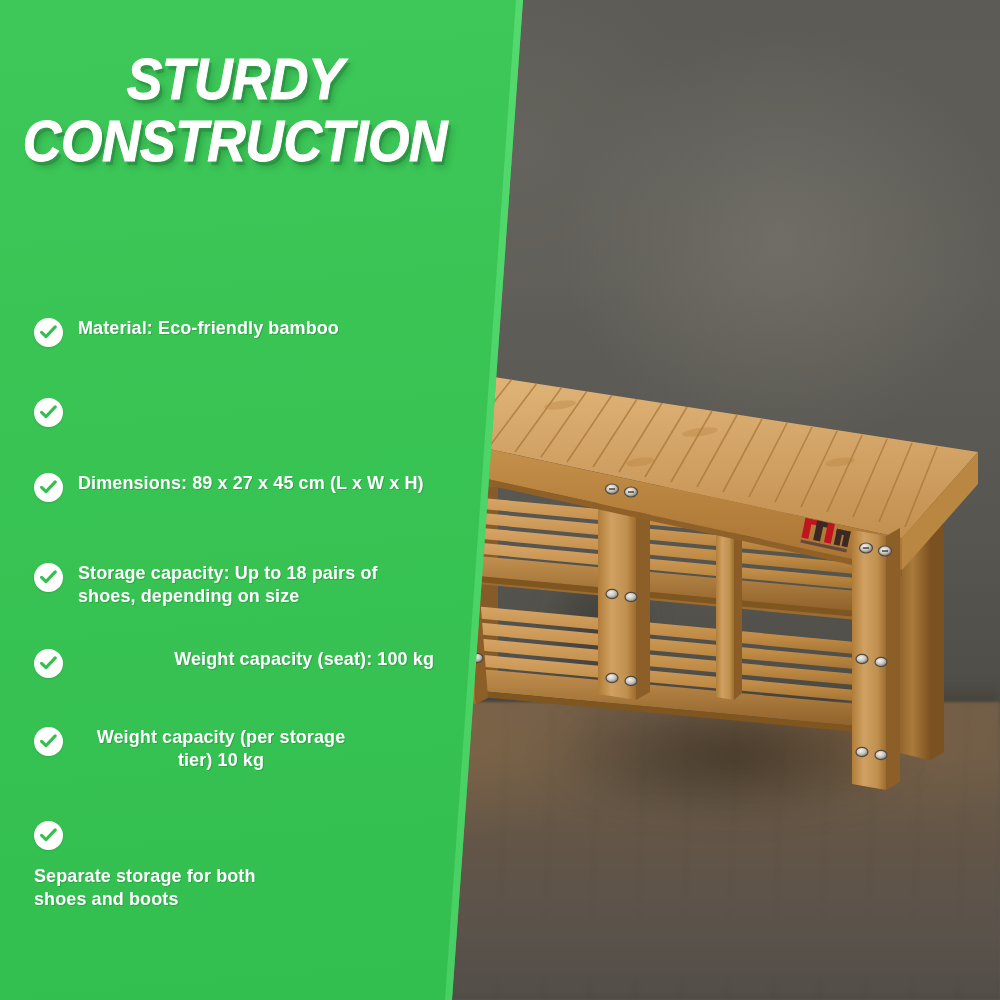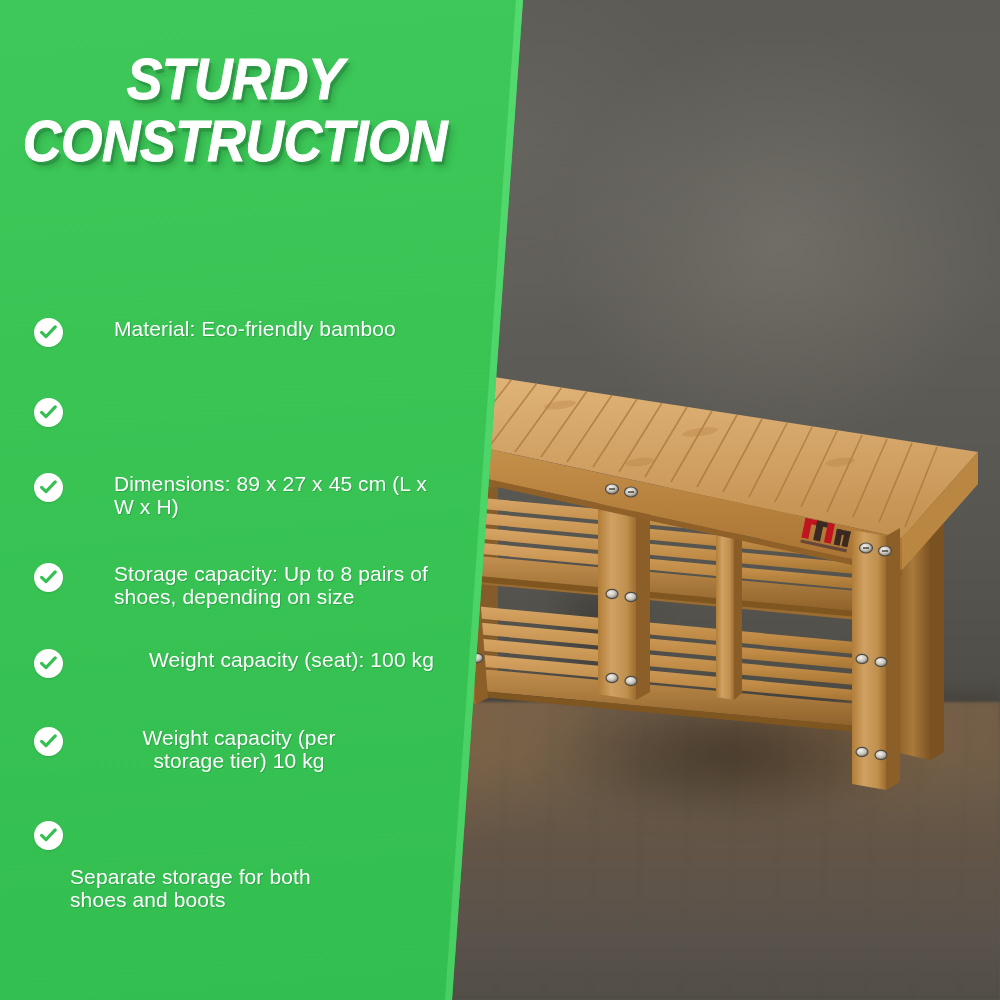--- a/index.html
+++ b/index.html
@@ -89,25 +89,24 @@
   .feature{
     position:absolute;display:flex;align-items:flex-start;gap:15px;width:400px;
   }
   .tick{
     flex:0 0 auto;width:29px;height:29px;border-radius:50%;
     background:#ffffff;position:relative;margin-top:1px;
     box-shadow:0 1px 2px rgba(20,80,36,.18);
   }
   .tick svg{position:absolute;left:6px;top:7px;}
   .feature-text{
-    color:#ffffff;font-size:21px;line-height:23px;font-weight:400;
+    color:#ffffff;font-size:18px;line-height:23px;font-weight:700;
     letter-spacing:.1px;
     text-shadow:1px 1px 0 rgba(28,120,56,.38);
     max-width:350px;
-    margin-left:36px;
   }
 </style>
 </head>
 <body>
 
 <div id="stage">
 
   <div class="photo">
     <div class="wall"></div>
     <div class="wall-base"></div>
@@ -323,36 +322,36 @@
     </div>
 
     <div class="feature" style="top:97px;">
       <span class="tick">
         <svg width="17" height="15" viewBox="0 0 17 15">
             <path d="M1.6 7.3 L6 11.6 L15.2 1.9" fill="none" stroke="#35bf51" stroke-width="3.1" stroke-linecap="round" stroke-linejoin="round"></path>
           </svg>
       </span>
     </div>
 
-    <div class="feature" style="top:172px;justify-content:flex-end;">
+    <div class="feature" style="top:172px;">
       <span class="tick">
         <svg width="17" height="15" viewBox="0 0 17 15">
             <path d="M1.6 7.3 L6 11.6 L15.2 1.9" fill="none" stroke="#35bf51" stroke-width="3.1" stroke-linecap="round" stroke-linejoin="round"></path>
           </svg>
       </span>
       <span class="feature-text">Dimensions: 89 x 27 x 45 cm (L x W x H)</span>
     </div>
 
     <div class="feature" style="top:262px;">
       <span class="tick">
         <svg width="17" height="15" viewBox="0 0 17 15">
             <path d="M1.6 7.3 L6 11.6 L15.2 1.9" fill="none" stroke="#35bf51" stroke-width="3.1" stroke-linecap="round" stroke-linejoin="round"></path>
           </svg>
       </span>
-      <span class="feature-text">Storage capacity: Up to 8 pairs of shoes, depending on size</span>
+      <span class="feature-text">Storage capacity: Up to 18 pairs of shoes, depending on size</span>
     </div>
 
     <div class="feature" style="top:348px;justify-content:space-between;">
       <span class="tick">
         <svg width="17" height="15" viewBox="0 0 17 15">
             <path d="M1.6 7.3 L6 11.6 L15.2 1.9" fill="none" stroke="#35bf51" stroke-width="3.1" stroke-linecap="round" stroke-linejoin="round"></path>
           </svg>
       </span>
       <span class="feature-text">Weight capacity (seat): 100 kg</span>
     </div>

